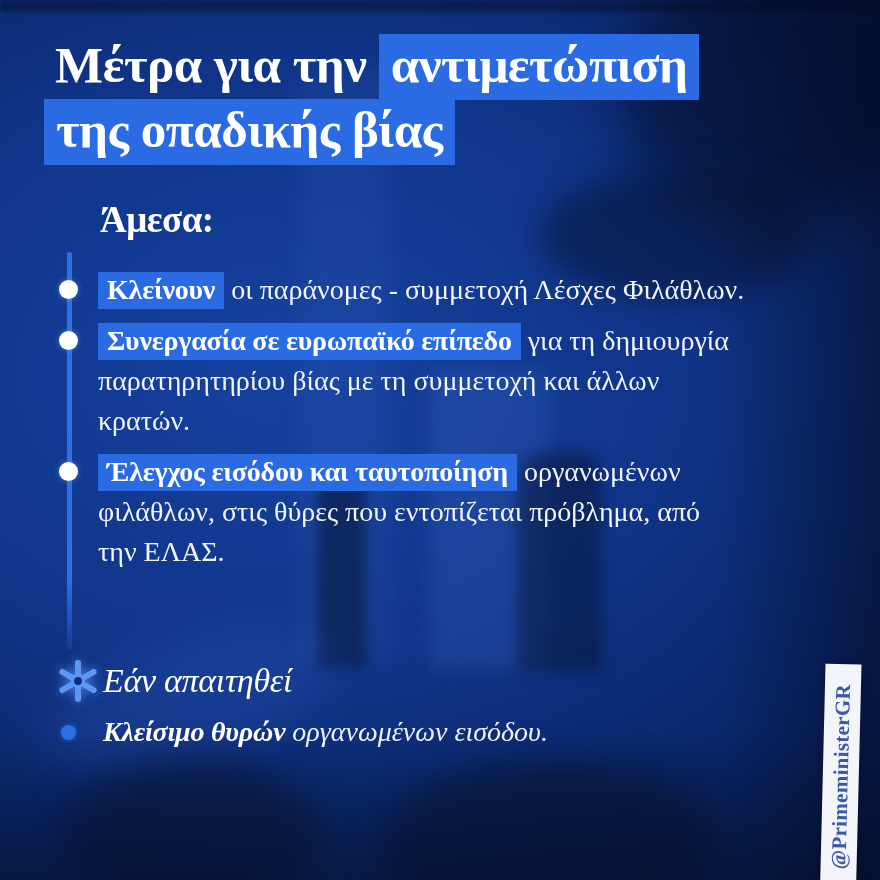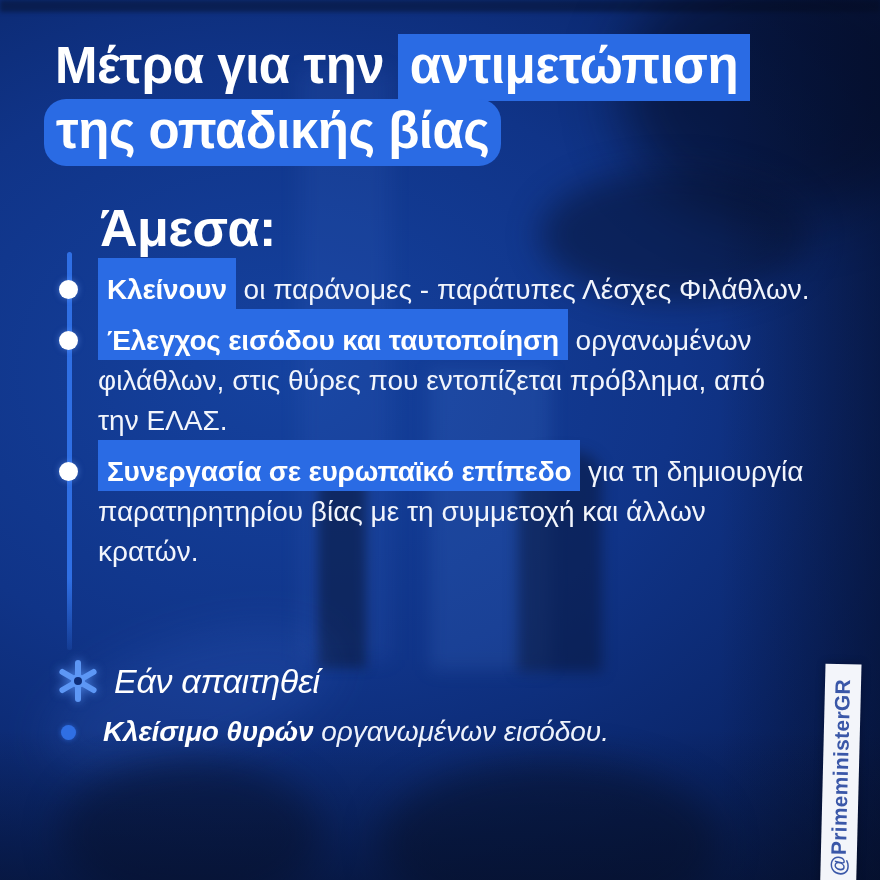--- a/index.html
+++ b/index.html
@@ -1,18 +1,18 @@
 <!DOCTYPE html>
 <html lang="el"><head>
 <meta charset="utf-8">
 <style>
   html,body{margin:0;padding:0;background:#04102e;}
   .canvas{
     position:relative;width:880px;height:880px;overflow:hidden;
-    font-family:Liberation Sans, sans-serif;color:#ffffff;
+    font-family:Liberation Serif, serif;color:#ffffff;
     background:radial-gradient(950px 720px at 32% 42%, #15429f 0%, #103488 42%, #0a2568 72%, #071b4c 100%);
   }
   
   .bg{position:absolute;inset:0;}
   .ph{position:absolute;}
   .ph-topband{left:0;top:0;width:880px;height:12px;background:rgba(4,10,30,.45);filter:blur(2px);}
   .ph-chandelier{left:540px;top:170px;width:270px;height:130px;border-radius:50%;
     background:rgba(6,16,44,.5);filter:blur(16px);}
   .ph-corner{right:-60px;top:-40px;width:320px;height:260px;border-radius:50%;
     background:rgba(4,10,30,.55);filter:blur(28px);}
@@ -31,39 +31,39 @@
   .ph-crowd2{left:380px;bottom:-50px;width:340px;height:170px;border-radius:50%;
     background:rgba(7,18,46,.55);filter:blur(18px);}
   .ph-glow{left:40px;bottom:120px;width:300px;height:120px;border-radius:50%;
     background:rgba(60,115,215,.16);filter:blur(20px);transform:rotate(-18deg);}
 
   
   .title{position:absolute;left:55px;top:38px;font-weight:700;font-size:51px;
     letter-spacing:-0.5px;line-height:1.08;}
   .title-line{margin-bottom:10px;white-space:nowrap;}
   .t-hl{background:#2a6be4;padding:3px 12px 7px;box-decoration-break:clone;}
-  .title-line2 .t-hl{margin-left:-11px;border-radius:22px;}
+  .title-line2 .t-hl{margin-left:-11px;}
 
   
   .amesa-heading{position:absolute;left:100px;top:198px;margin:0;
-    font-size:52px;font-weight:700;letter-spacing:-0.5px;}
+    font-size:37px;font-weight:700;letter-spacing:-0.5px;}
   .timeline{position:absolute;left:67px;top:252px;width:5px;height:398px;border-radius:3px;
     background:linear-gradient(#2f6fe4 0%, #2f6fe4 82%, rgba(47,111,228,.15) 100%);}
   .amesa-list{position:absolute;left:98px;top:270px;width:724px;margin:0;padding:0;list-style:none;
     font-size:28px;line-height:40px;}
   .measure{position:relative;margin-bottom:11px;}
   .measure .rest{white-space:pre-wrap;color:#f2f5fc;font-weight:400;}
-  .hl{background:#2a6be4;font-weight:700;padding:16px 9px 4px;box-decoration-break:clone;
+  .hl{background:#2a6be4;font-weight:700;padding:2px 9px 4px;box-decoration-break:clone;
     letter-spacing:-0.2px;}
   .dot{position:absolute;border-radius:50%;}
   .dot-white{left:-39px;top:10px;width:19px;height:19px;background:#ffffff;
     box-shadow:0 0 6px rgba(120,170,255,.5);}
 
   
-  .cond-header{position:absolute;left:55px;top:658px;display:flex;align-items:center;gap:13px;}
+  .cond-header{position:absolute;left:55px;top:658px;display:flex;align-items:center;gap:2px;}
   .asterisk{width:46px;height:46px;display:block;filter:drop-shadow(0 0 5px rgba(90,150,250,.8));}
   .cond-title{font-size:34px;font-style:italic;font-weight:400;letter-spacing:-0.3px;}
   .cond-list{position:absolute;left:103px;top:712px;width:660px;margin:0;padding:0;list-style:none;
     font-size:28px;line-height:40px;font-style:italic;}
   .cond-item{position:relative;margin-bottom:9px;}
   .cond-item .bold{font-weight:700;letter-spacing:-0.2px;text-align:right;}
   .cond-item .rest{white-space:pre-wrap;color:#eef2fb;font-weight:400;}
   .dot-blue{left:-42px;top:13px;width:15px;height:15px;background:#2f6fe4;
     box-shadow:0 0 5px rgba(47,111,228,.7);}
 
@@ -98,31 +98,31 @@
     <div class="title-line"><span>Μέτρα για την </span><span class="t-hl">αντιμετώπιση</span></div>
     <div class="title-line title-line2"><span class="t-hl">της οπαδικής βίας</span></div>
   </header>
 
   <h2 class="amesa-heading">Άμεσα:</h2>
 
   <div class="timeline"></div>
 
   <ul class="amesa-list">
     <li class="measure">
-      <span class="dot dot-white"></span><span class="hl">Κλείνουν</span><span class="rest"> οι παράνομες - παράτυπες Λέσχες Φιλάθλων.</span>
+      <span class="dot dot-white"></span><span class="hl">Κλείνουν</span><span class="rest"> οι παράνομες - συμμετοχή Λέσχες Φιλάθλων.</span>
+    </li>
+    <li class="measure">
+      <span class="dot dot-white"></span><span class="hl">Συνεργασία σε ευρωπαϊκό επίπεδο</span><span class="rest"> για τη δημιουργία
+παρατηρητηρίου βίας με τη συμμετοχή και άλλων
+κρατών.</span>
     </li>
     <li class="measure">
       <span class="dot dot-white"></span><span class="hl">Έλεγχος εισόδου και ταυτοποίηση</span><span class="rest"> οργανωμένων
 φιλάθλων, στις θύρες που εντοπίζεται πρόβλημα, από
 την ΕΛΑΣ.</span>
-    </li>
-    <li class="measure">
-      <span class="dot dot-white"></span><span class="hl">Συνεργασία σε ευρωπαϊκό επίπεδο</span><span class="rest"> για τη δημιουργία
-παρατηρητηρίου βίας με τη συμμετοχή και άλλων
-κρατών.</span>
     </li>
   </ul>
 
   <div class="cond-header">
     <svg class="asterisk" viewBox="0 0 46 46" aria-hidden="true">
       <g stroke="#5d97f5" stroke-width="6" stroke-linecap="round" fill="none">
         <line x1="23" y1="5" x2="23" y2="41"></line>
         <line x1="7.4" y1="14" x2="38.6" y2="32"></line>
         <line x1="7.4" y1="32" x2="38.6" y2="14"></line>
       </g>

